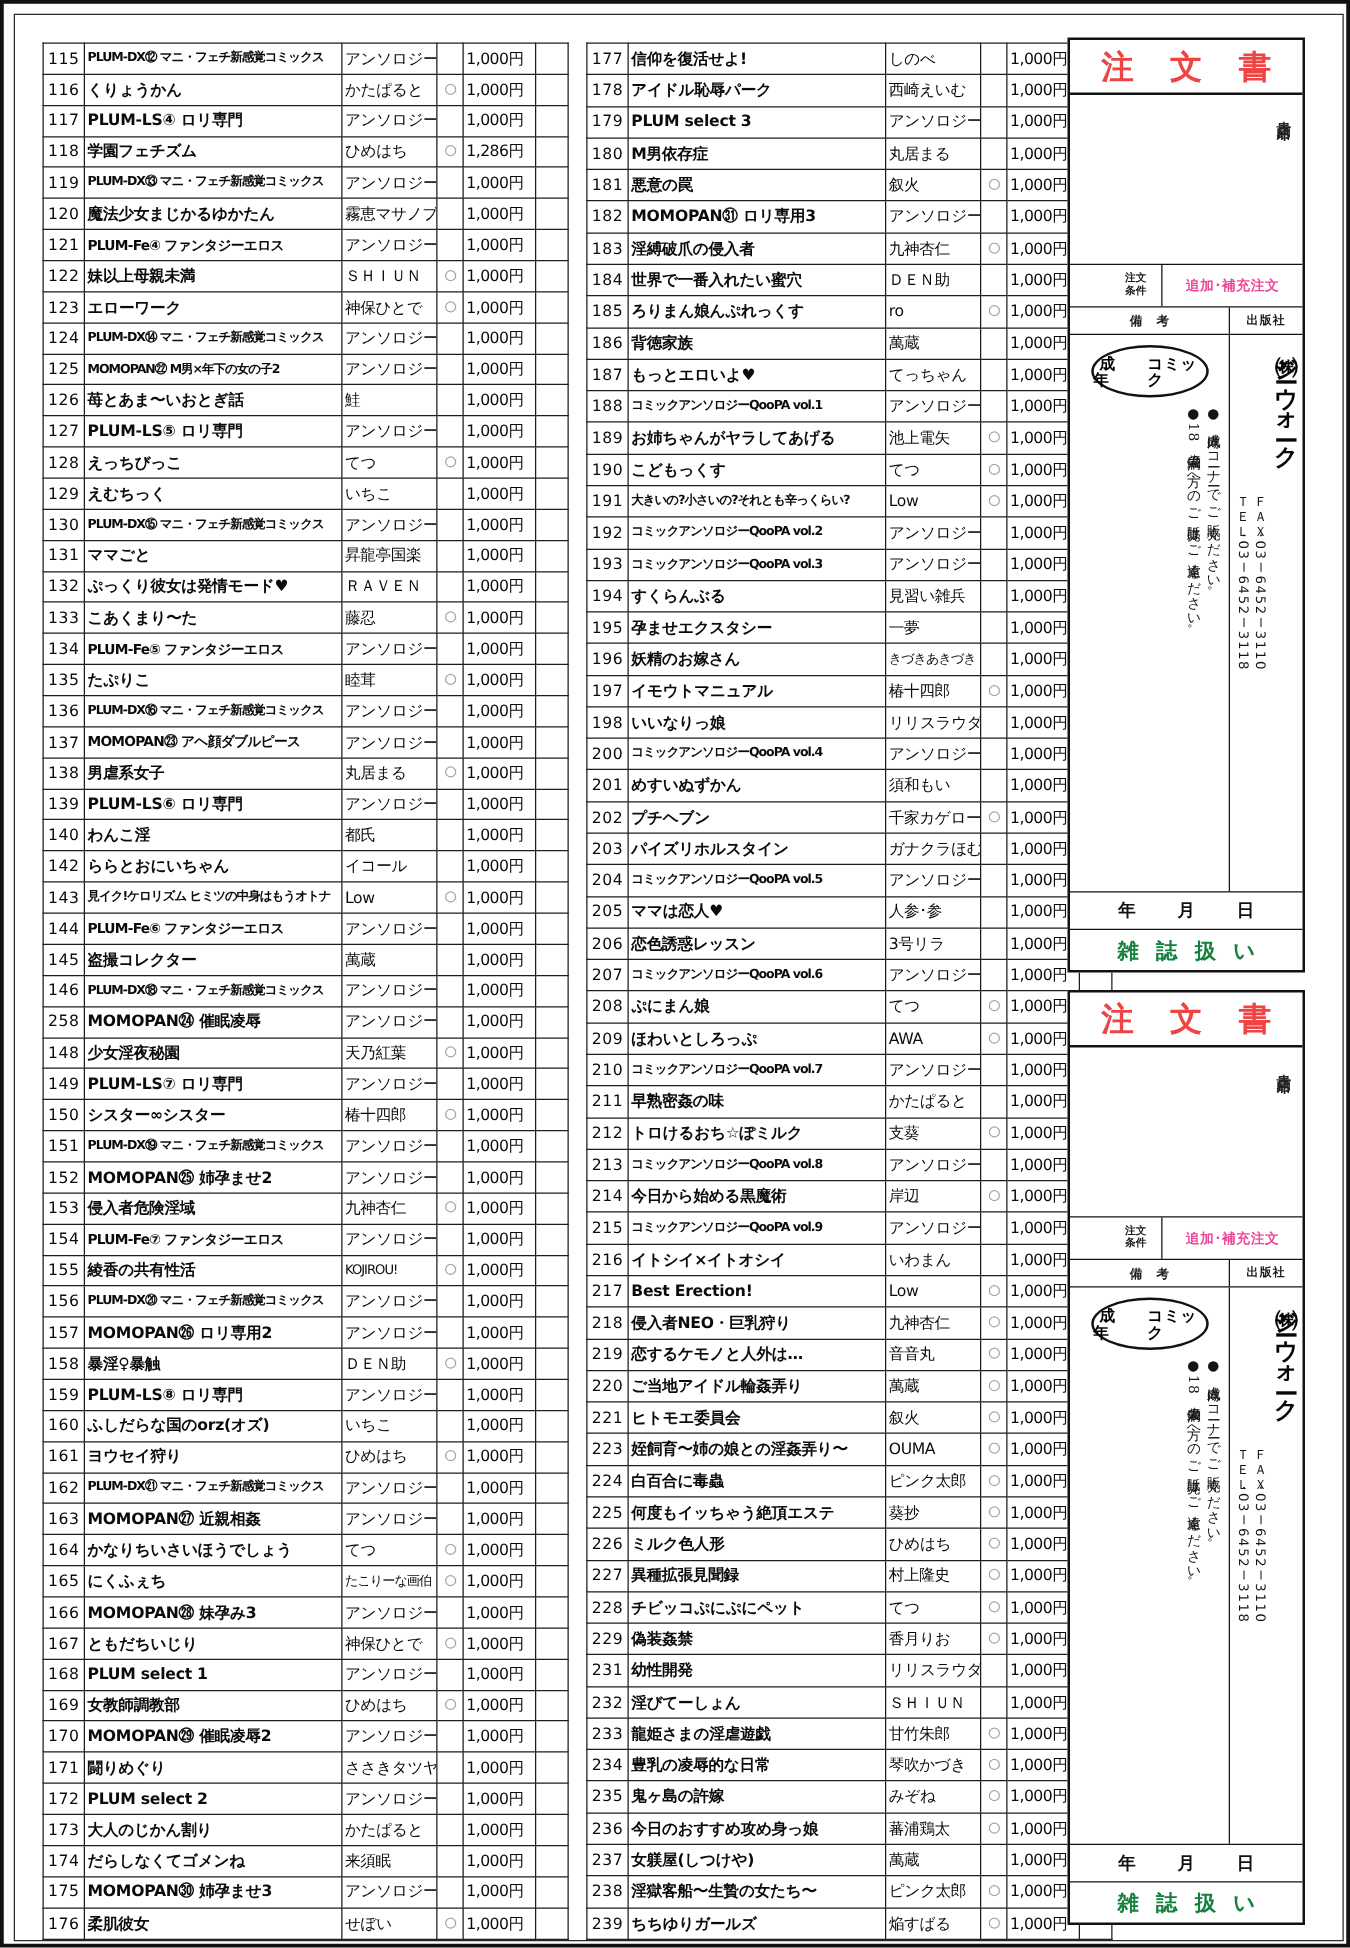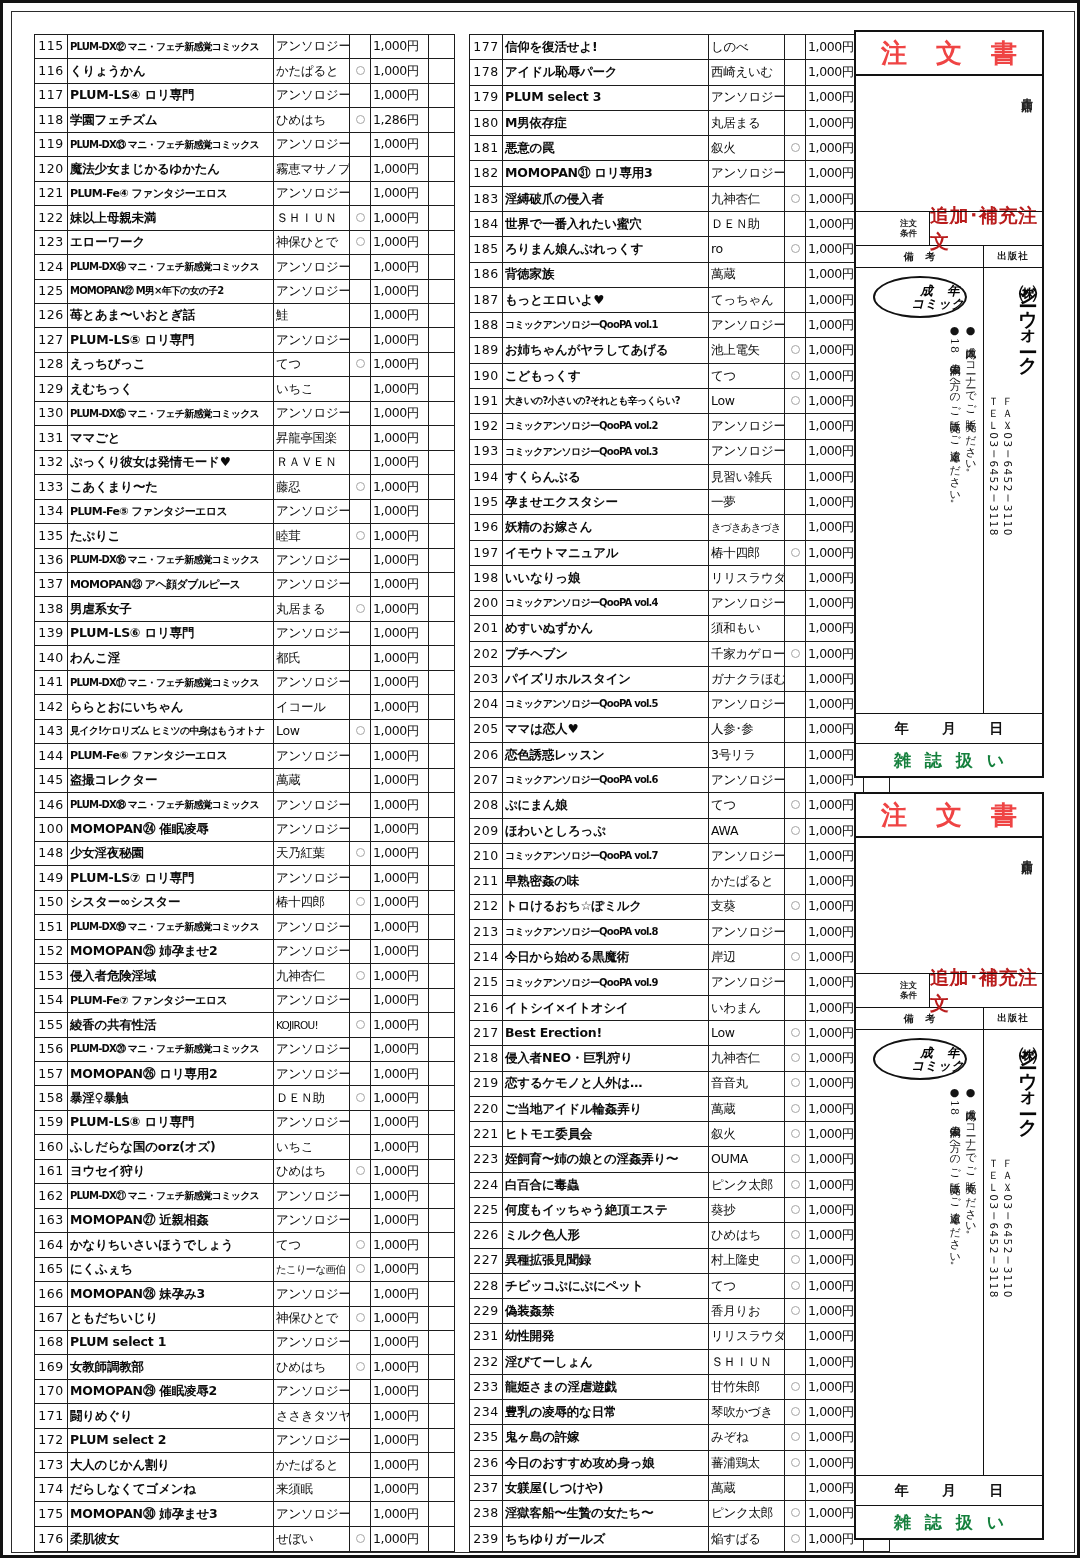--- a/index.html
+++ b/index.html
@@ -167,24 +167,24 @@
     text-align: center;
     font-weight: bold;
     color: #1c1c1c;
     font-family: "DejaVu Serif", "Liberation Serif", serif;
   }
   .of-cond-val {
     flex: 1;
     display: flex;
     align-items: center;
     justify-content: center;
-    font-size: 19px;
+    font-size: 11px;
     font-weight: bold;
     letter-spacing: 0.5px;
-    color: #b91c1c;
+    color: #ec4899;
     font-family: Liberation Serif, serif;
   }
   .of-subhead {
     height: 22px;
     border-bottom: 1.4px solid #121212;
     display: flex;
     flex-direction: row;
   }
   .of-subhead-left {
     flex: 1;
@@ -212,26 +212,25 @@
     border-right: 1.4px solid #121212;
     position: relative;
     padding: 6px 4px 4px 4px;
   }
   .adult-badge {
     width: 94px; height: 42px;
     margin: 2px auto 0 auto;
     border: 2.2px solid #121212;
     border-radius: 50%;
     display: flex;
-    flex-direction: column;
-    align-items: flex-end;
+    flex-direction: row;
+    align-items: center;
     justify-content: center;
     line-height: 1.05;
     font-family: "DejaVu Serif", "Liberation Serif", serif;
-    font-style: italic;
   }
   .adult-badge .l1 { font-size: 12.5px; font-weight: bold; letter-spacing: 5px; text-indent: 5px; }
   .adult-badge .l2 { font-size: 12.5px; font-weight: bold; letter-spacing: 0.5px; }
   .vnotes {
     margin-top: 6px;
     height: 330px;
     display: flex;
     flex-direction: row-reverse;
     justify-content: flex-start;
     gap: 1px;
@@ -514,28 +513,20 @@
             </tr>
             <tr>
               <td class="c-no">140</td>
               <td class="c-title">わんこ淫</td>
               <td class="c-author">都氏</td>
               <td class="c-mark"></td>
               <td class="c-price">1,000円</td>
               <td class="c-qty"></td>
             </tr>
             <tr>
-              <td class="c-no">141</td>
-              <td class="c-title verylong">PLUM-DX⑰ マニ・フェチ新感覚コミックス</td>
-              <td class="c-author">アンソロジー</td>
-              <td class="c-mark"></td>
-              <td class="c-price">1,000円</td>
-              <td class="c-qty"></td>
-            </tr>
-            <tr>
               <td class="c-no">142</td>
               <td class="c-title">ららとおにいちゃん</td>
               <td class="c-author">イコール</td>
               <td class="c-mark"></td>
               <td class="c-price">1,000円</td>
               <td class="c-qty"></td>
             </tr>
             <tr>
               <td class="c-no">143</td>
               <td class="c-title verylong">見イク!ケロリズム ヒミツの中身はもうオトナ</td>
@@ -562,21 +553,21 @@
             </tr>
             <tr>
               <td class="c-no">146</td>
               <td class="c-title verylong">PLUM-DX⑱ マニ・フェチ新感覚コミックス</td>
               <td class="c-author">アンソロジー</td>
               <td class="c-mark"></td>
               <td class="c-price">1,000円</td>
               <td class="c-qty"></td>
             </tr>
             <tr>
-              <td class="c-no">100</td>
+              <td class="c-no">258</td>
               <td class="c-title">MOMOPAN㉔ 催眠凌辱</td>
               <td class="c-author">アンソロジー</td>
               <td class="c-mark"></td>
               <td class="c-price">1,000円</td>
               <td class="c-qty"></td>
             </tr>
             <tr>
               <td class="c-no">148</td>
               <td class="c-title">少女淫夜秘園</td>
               <td class="c-author">天乃紅葉</td>

